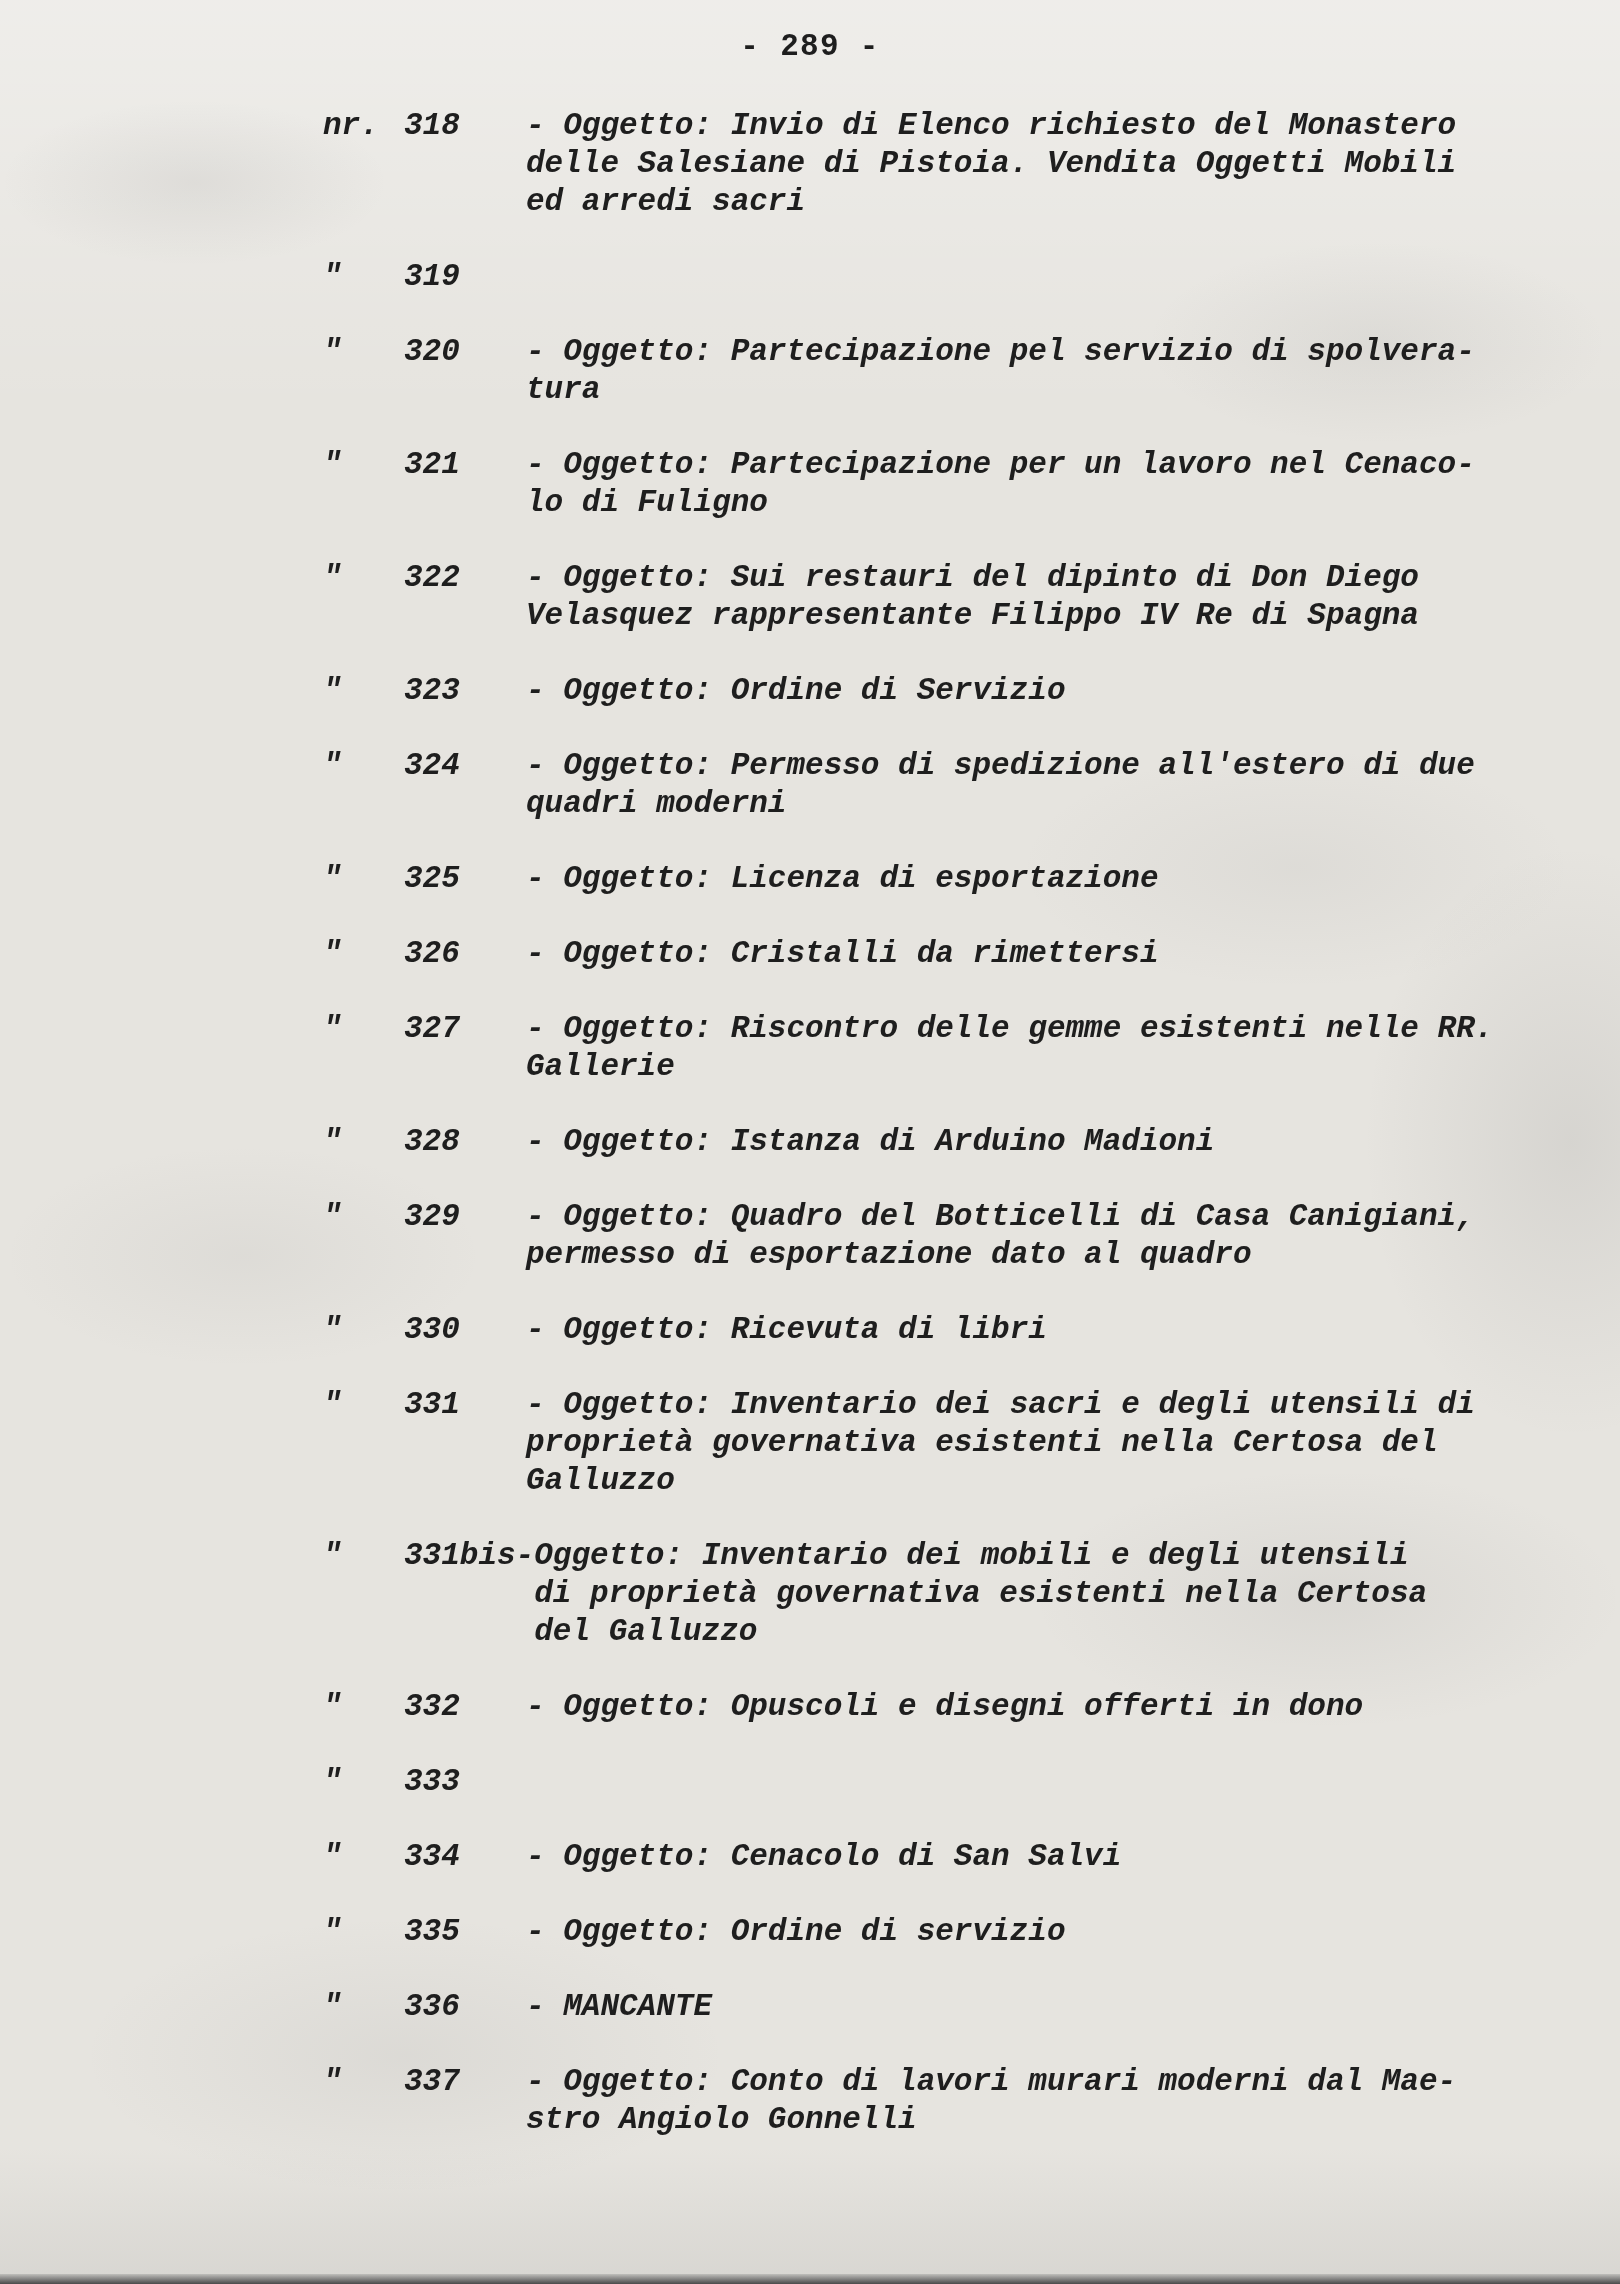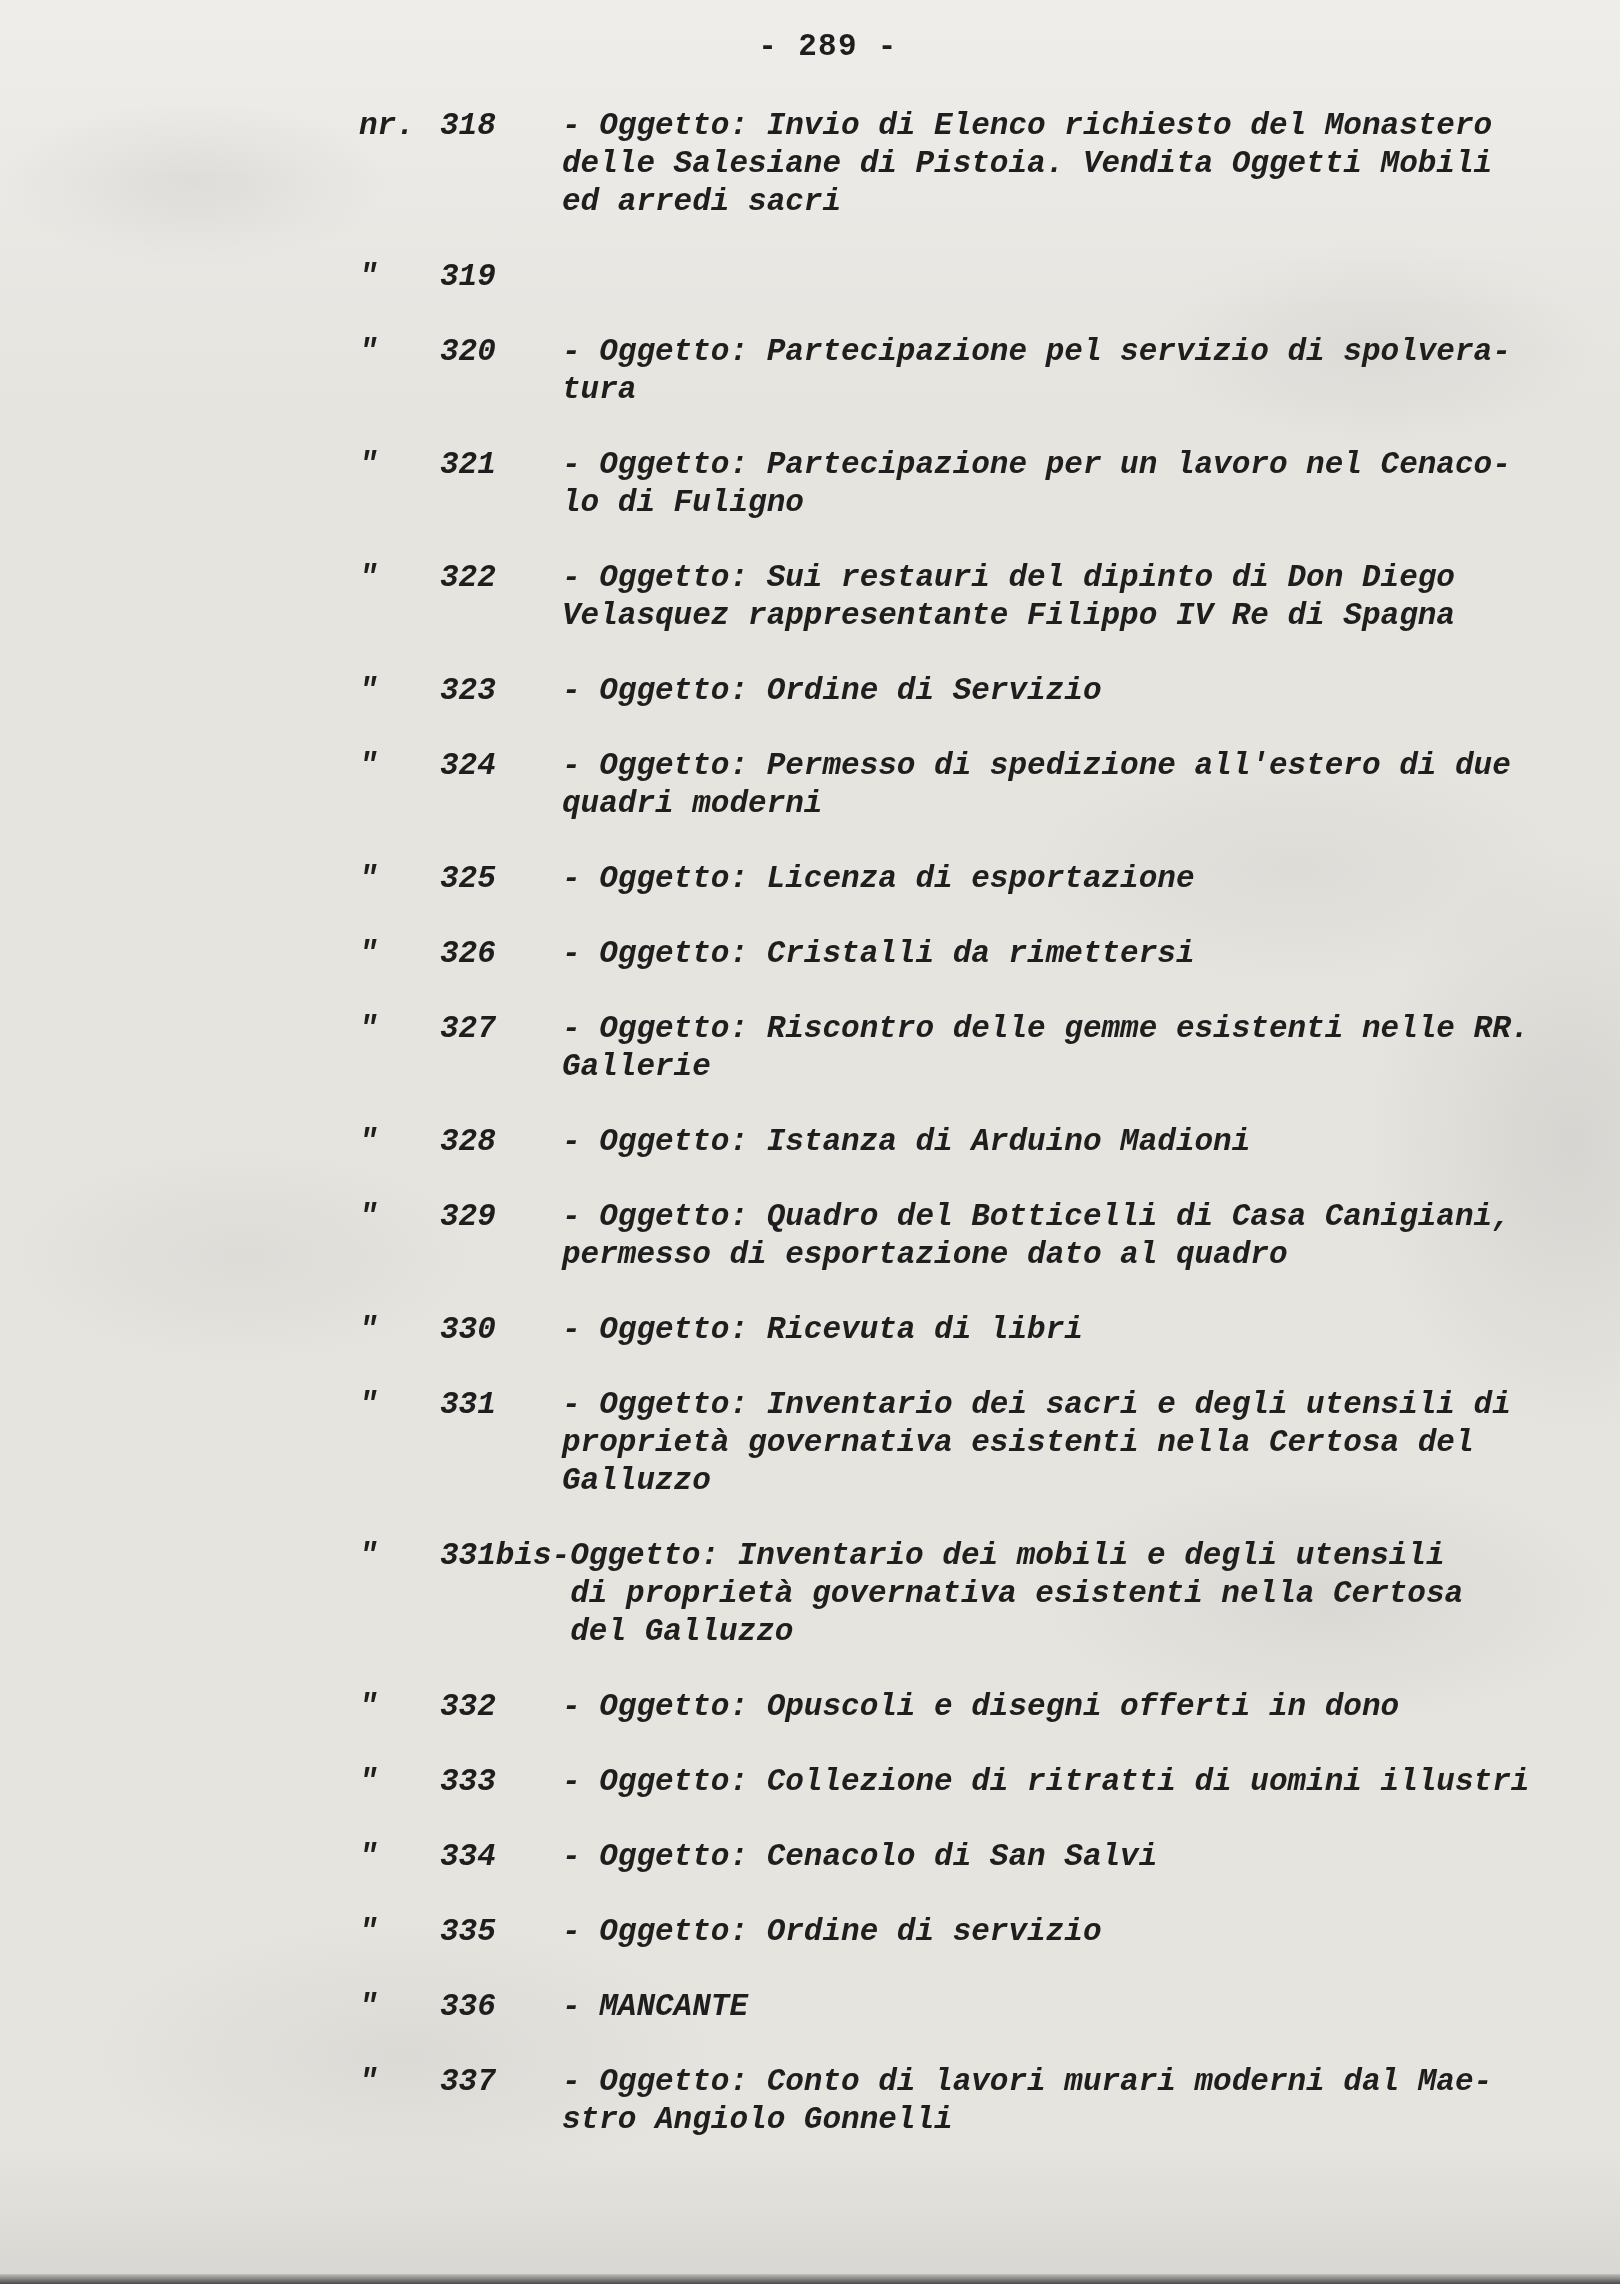--- a/index.html
+++ b/index.html
@@ -37,21 +37,20 @@
     left: 0;
     bottom: 0;
     width: 100%;
     height: 10.5px;
     background: linear-gradient(180deg, rgba(120,120,120,0.25), #4a4a4a);
   }
   .page {
     position: relative;
     padding-top: 27.6px;
     z-index: 1;
-    padding-left: 36px;
   }
   .page-number {
     text-align: center;
     font-size: 31px;
     font-weight: 700;
     line-height: 38px;
     letter-spacing: 1.3px;
   }
   .entries {
     margin-top: 41px;
@@ -189,21 +188,20 @@
 
   <div class="entry">
     <span class="prefix">"</span>
     <span class="number">332</span>
     <span class="text">- Oggetto: Opuscoli e disegni offerti in dono</span>
   </div>
 
   <div class="entry">
     <span class="prefix">"</span>
     <span class="number">333</span>
-    <span class="text">- Oggetto: Collezione di ritratti di uomini illustri</span>
   </div>
 
   <div class="entry">
     <span class="prefix">"</span>
     <span class="number">334</span>
     <span class="text">- Oggetto: Cenacolo di San Salvi</span>
   </div>
 
   <div class="entry">
     <span class="prefix">"</span>

